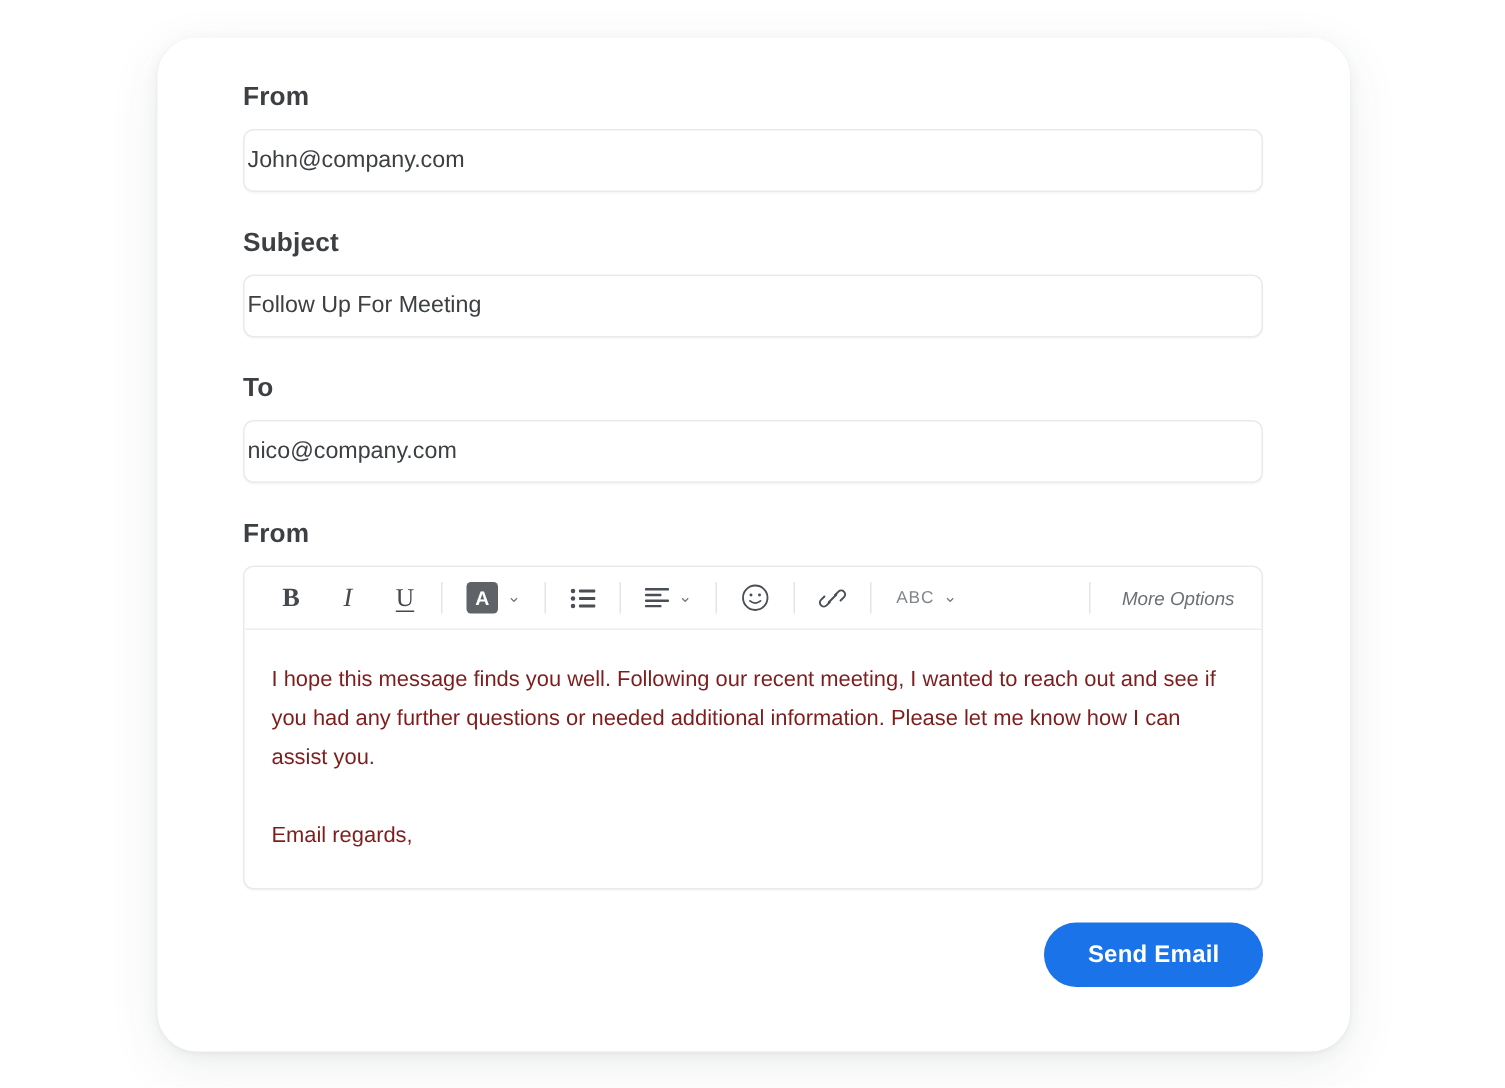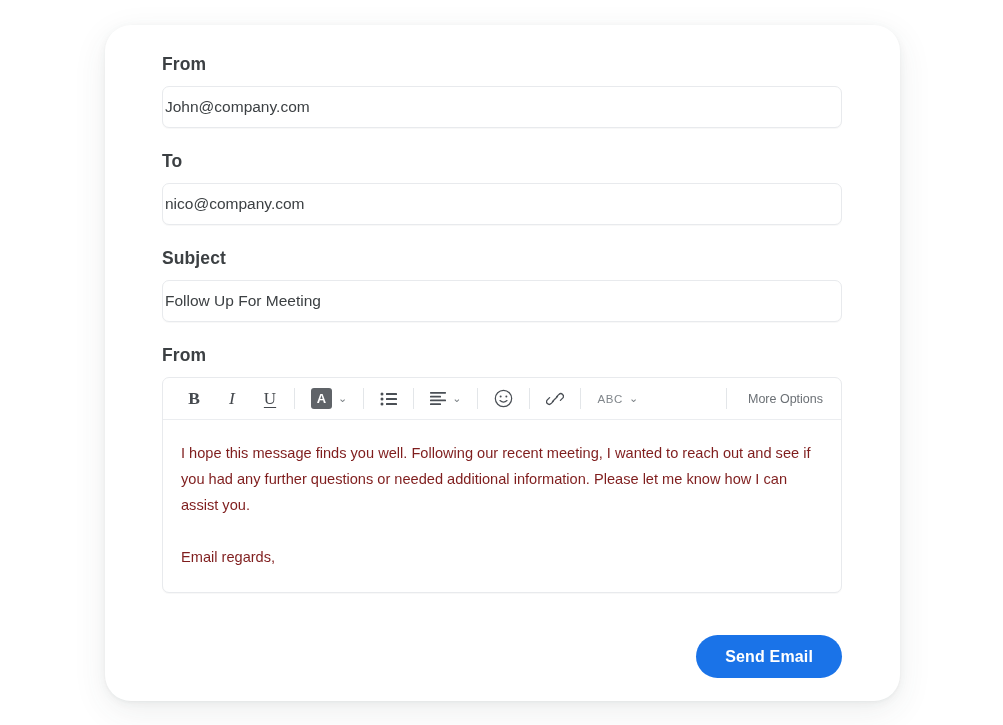--- a/index.html
+++ b/index.html
@@ -177,20 +177,21 @@
     color: #6b7075;
     padding: 0 14px 0 16px;
     margin: 0;
     background: transparent;
     border: none;
     font-family: "Liberation Sans", sans-serif;
     cursor: pointer;
     height: 28px;
     display: flex;
     align-items: center;
+    font-style: italic;
   }
 
   .editor-body {
     padding: 20px 18px 22px 18px;
     min-height: 116px;
   }
   .editor-body p {
     margin: 0;
     font-size: 14.6px;
     line-height: 26px;
@@ -210,46 +211,45 @@
     color: #ffffff;
     border: none;
     border-radius: 24px;
     height: 43px;
     padding: 0 29px;
     font-size: 16px;
     font-weight: 600;
     font-family: "Liberation Sans", sans-serif;
     letter-spacing: 0.15px;
     cursor: pointer;
-    margin-top: 20px;
   }
 
   svg { display: block; }
 </style>
 </head>
 <body>
 
 <div class="stage">
 
   <div class="card">
     <div class="card-inner">
 
       <div class="field-block">
         <div class="field-label">From</div>
         <input class="text-input" type="text" value="John@company.com" style="">
       </div>
 
       <div class="field-block">
+        <div class="field-label">Subject</div>
+        <input class="text-input" type="text" value="Follow Up For Meeting" style="">
+      </div>
+
+      <div class="field-block">
         <div class="field-label">To</div>
         <input class="text-input" type="text" value="nico@company.com" style="">
-      </div>
-
-      <div class="field-block">
-        <div class="field-label">Subject</div>
-        <input class="text-input" type="text" value="Follow Up For Meeting" style="">
       </div>
 
       <div class="field-block">
         <div class="field-label">From</div>
 
         <div class="editor">
 
           <div class="toolbar">
 
             <button class="tb-btn">

